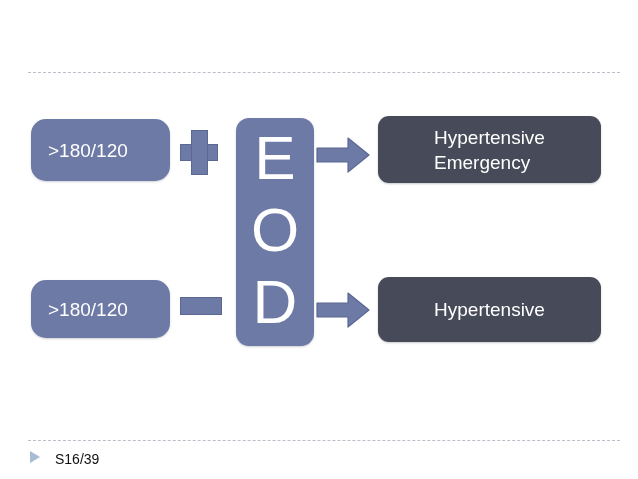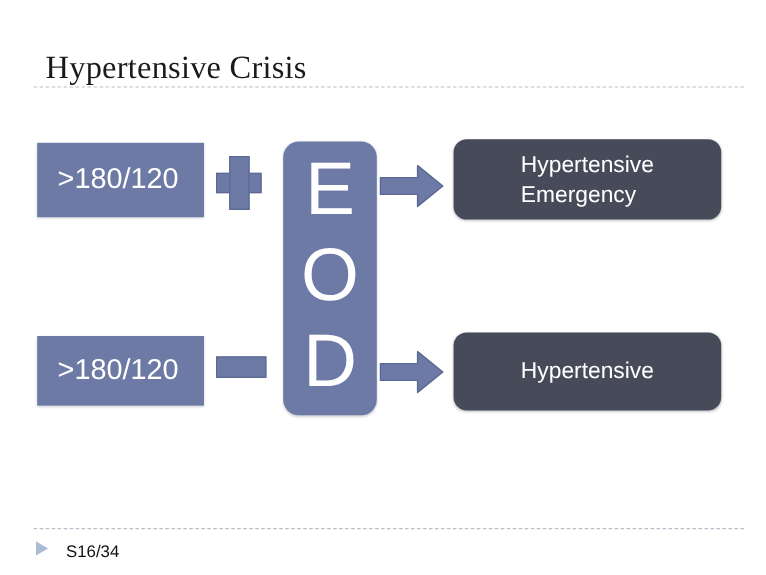--- a/index.html
+++ b/index.html
@@ -49,23 +49,23 @@
     left: 0;
     top: 0;
     width: 638px;
     height: 479px;
   }
 
   
   .box-blue {
     position: absolute;
     background: #6e7aa6;
-    border-radius: 0;
+    border-radius: 15px;
     color: #ffffff;
-    font-size: 24px;
+    font-size: 19px;
     line-height: 1;
     display: flex;
     align-items: center;
     justify-content: flex-start;
     padding-left: 17px;
     box-sizing: border-box;
     box-shadow: 0 1px 2px rgba(60,66,90,0.25);
   }
   #src-top    { left: 31px;  top: 119px; width: 139px; height: 62px; }
   #src-bottom { left: 31px;  top: 280px; width: 139px; height: 58px; }
@@ -180,21 +180,20 @@
     line-height: 18px;
     color: #111111;
     white-space: nowrap;
   }
 </style>
 </head>
 <body>
 
 <div class="slide">
 
-  <div class="slide-title">Hypertensive Crisis</div>
   <div class="title-rule"></div>
 
   <div class="diagram">
 
     <div class="box-blue" id="src-top">&gt;180/120</div>
 
     <div class="plus-icon">
       <div class="bar-h"></div>
       <div class="bar-v"></div>
     </div>
@@ -227,15 +226,15 @@
     <div class="box-dark" id="res-bottom">
       <div>
         <span>Hypertensive</span>
       </div>
     </div>
 
   </div>
 
   <div class="footer-rule"></div>
   <div class="footer-bullet"></div>
-  <div class="footer-text">S16/34</div>
+  <div class="footer-text">S16/39</div>
 
 </div>
 
 </body></html>

